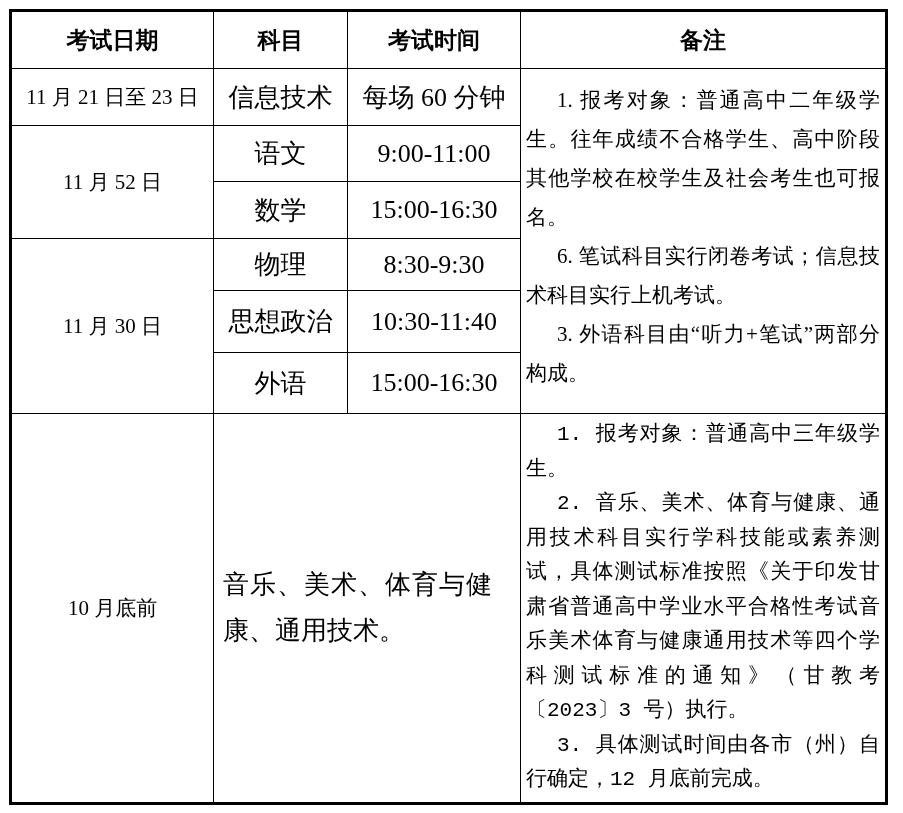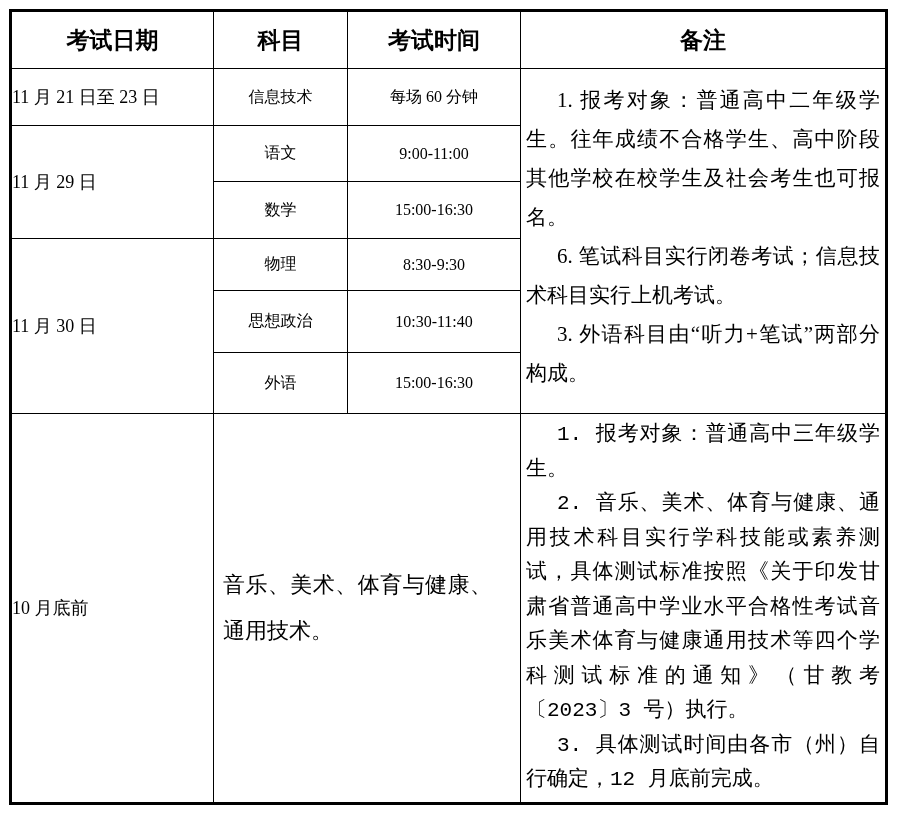--- a/index.html
+++ b/index.html
@@ -25,42 +25,42 @@
   }
   .sched th {
     font-weight: bold;
     font-size: 23px;
     text-align: center;
     vertical-align: middle;
   }
   td.cell-center {
     text-align: center;
     vertical-align: middle;
-    font-size: 16px;
+    font-size: 26px;
   }
   td.date-cell {
-    text-align: left;
+    text-align: center;
     vertical-align: middle;
-    font-size: 18px;
+    font-size: 21px;
     white-space: nowrap;
   }
   td.remarks {
     text-align: justify;
     vertical-align: top;
     font-size: 21px;
     padding: 12px 5px 0 5px;
   }
   td.remarks p { margin: 0; text-indent: 31px; }
   td.remarks-upper p { line-height: 39px; }
   td.remarks-lower { padding-top: 4px; }
   td.remarks-lower p { line-height: 34.5px; font-family: Liberation Mono, monospace; }
   td.music-cell {
     text-align: justify;
     vertical-align: middle;
-    font-size: 22px;
+    font-size: 26px;
     line-height: 46px;
     padding: 0 28px 0 9px;
   }
 </style>
 </head>
 <body>
 
 <div class="page">
   <table class="sched">
     <colgroup>
@@ -83,21 +83,21 @@
       <td class="cell-center">信息技术</td>
       <td class="cell-center">每场 60 分钟</td>
       <td class="remarks remarks-upper" rowspan="6">
         <p>1. 报考对象：普通高中二年级学生。往年成绩不合格学生、高中阶段其他学校在校学生及社会考生也可报名。</p>
         <p>6. 笔试科目实行闭卷考试；信息技术科目实行上机考试。</p>
         <p>3. 外语科目由“听力+笔试”两部分构成。</p>
       </td>
     </tr>
 
     <tr style="height:56px">
-      <td class="date-cell" rowspan="2">11 月 29 日</td>
+      <td class="date-cell" rowspan="2">11 月 52 日</td>
       <td class="cell-center">语文</td>
       <td class="cell-center">9:00-11:00</td>
     </tr>
 
     <tr style="height:57px">
       <td class="cell-center">数学</td>
       <td class="cell-center">15:00-16:30</td>
     </tr>
 
     <tr style="height:52px">

